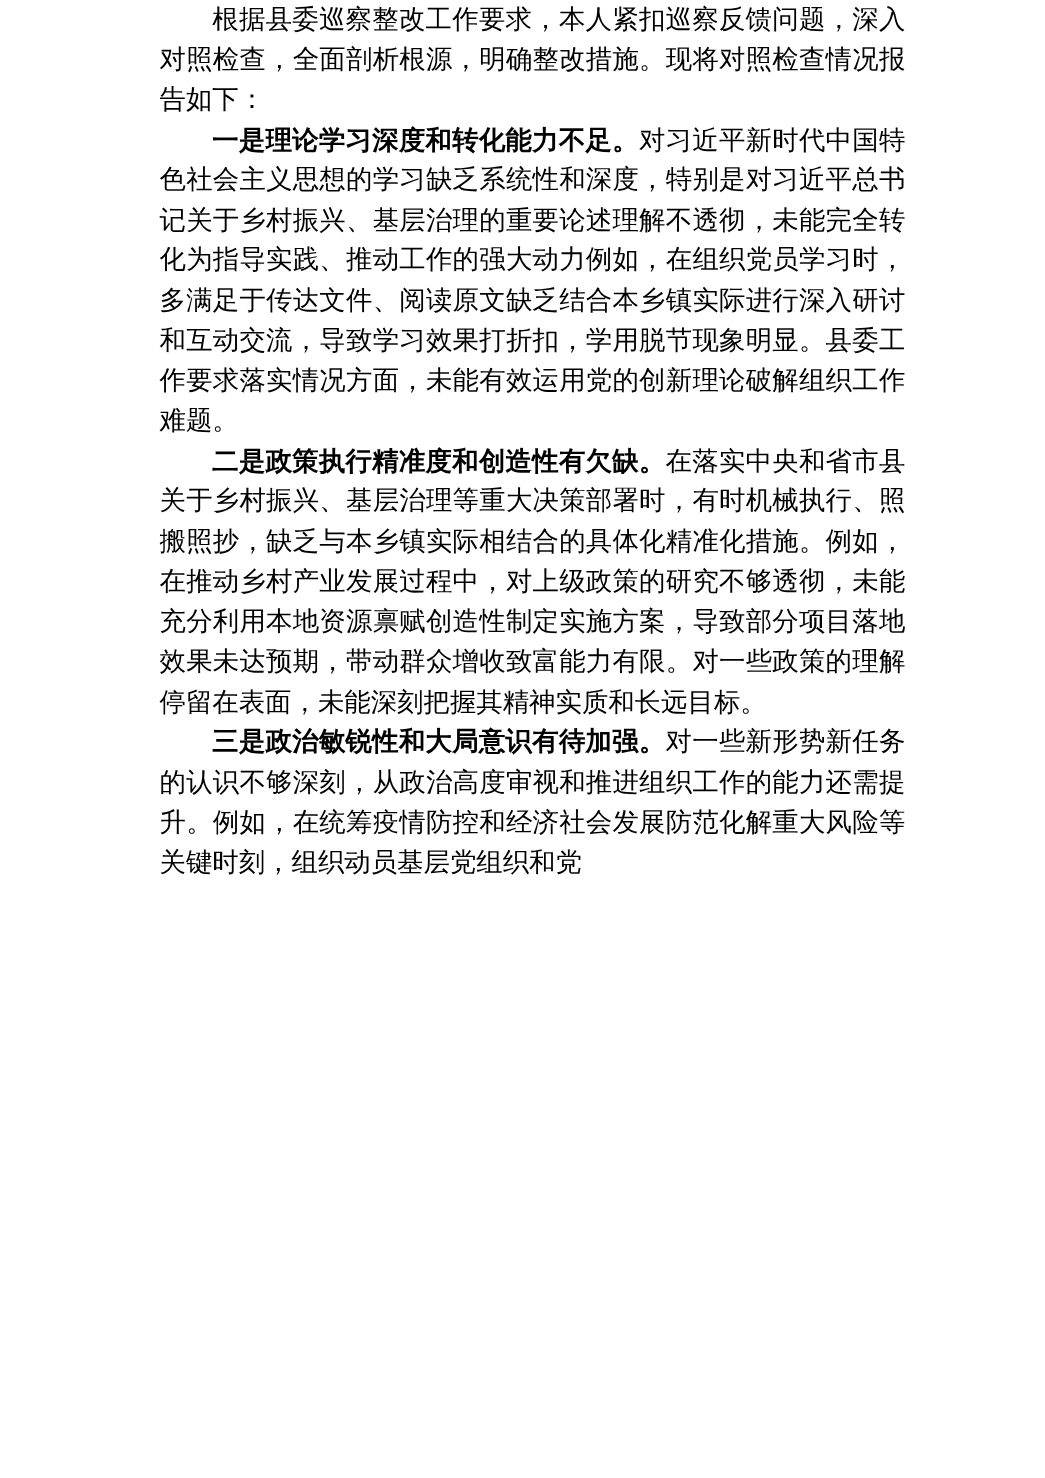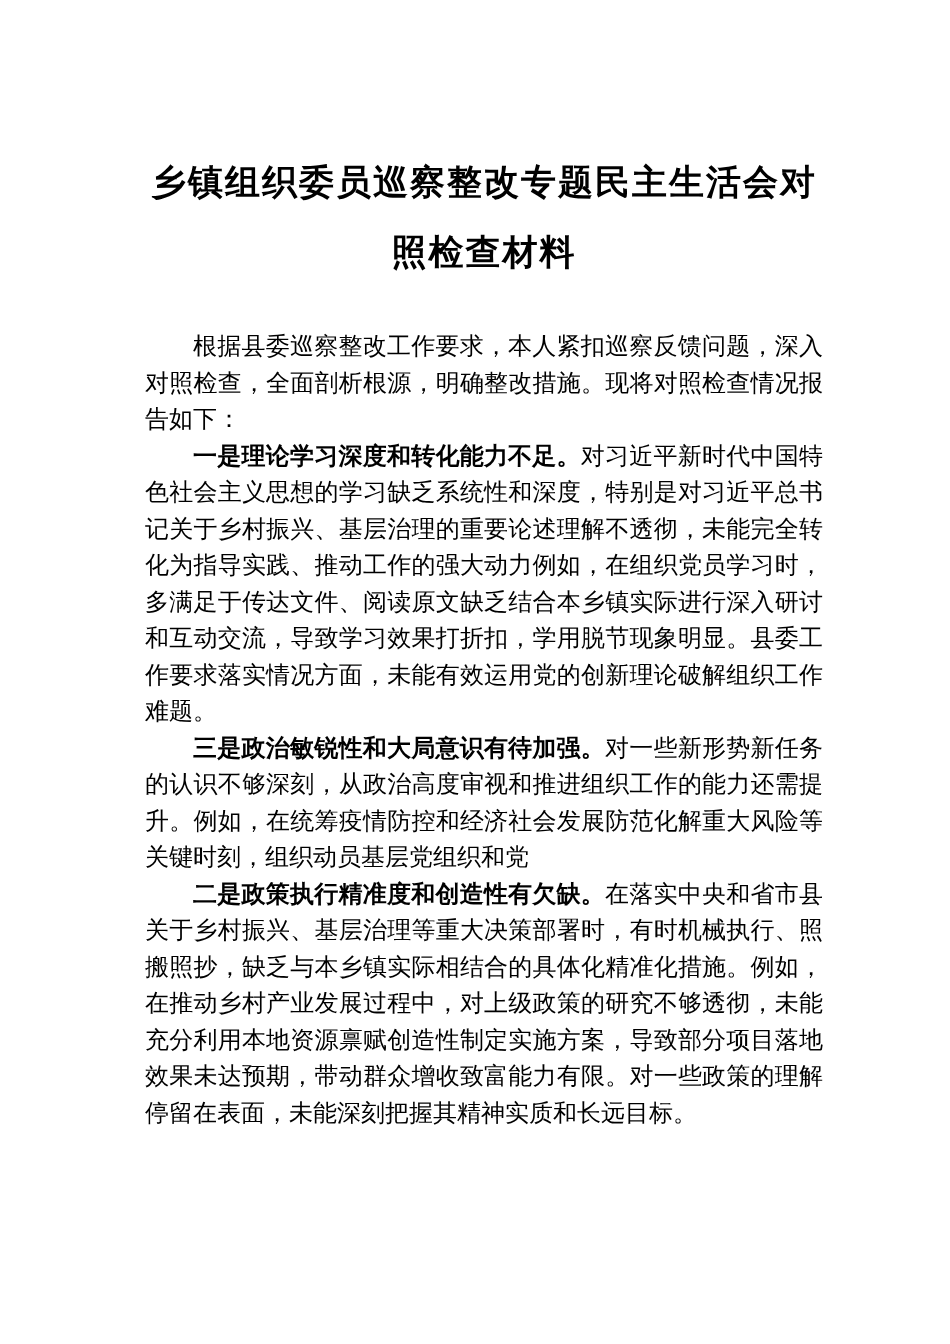--- a/index.html
+++ b/index.html
@@ -36,33 +36,32 @@
     }
     .lead-bold {
       font-weight: bold;
     }
   </style>
 </head>
 <body>
 
 <div class="page">
 
-  <h1 class="doc-title">乡镇组织委员巡察整改专题民主生活会对照检查材料</h1>
 
   <p class="para">
     <span>根据县委巡察整改工作要求，本人紧扣巡察反馈问题，深入对照检查，全面剖析根源，明确整改措施。现将对照检查情况报告如下：</span>
   </p>
 
 
 
   <p class="para">
     <span class="lead-bold">一是理论学习深度和转化能力不足。</span><span>对习近平新时代中国特色社会主义思想的学习缺乏系统性和深度，特别是对习近平总书记关于乡村振兴、基层治理的重要论述理解不透彻，未能完全转化为指导实践、推动工作的强大动力例如，在组织党员学习时，多满足于传达文件、阅读原文缺乏结合本乡镇实际进行深入研讨和互动交流，导致学习效果打折扣，学用脱节现象明显。县委工作要求落实情况方面，未能有效运用党的创新理论破解组织工作难题。</span>
   </p>
 
   <p class="para">
-    <span class="lead-bold">三是政治敏锐性和大局意识有待加强。</span><span>对一些新形势新任务的认识不够深刻，从政治高度审视和推进组织工作的能力还需提升。例如，在统筹疫情防控和经济社会发展防范化解重大风险等关键时刻，组织动员基层党组织和党</span>
+    <span class="lead-bold">二是政策执行精准度和创造性有欠缺。</span><span>在落实中央和省市县关于乡村振兴、基层治理等重大决策部署时，有时机械执行、照搬照抄，缺乏与本乡镇实际相结合的具体化精准化措施。例如，在推动乡村产业发展过程中，对上级政策的研究不够透彻，未能充分利用本地资源禀赋创造性制定实施方案，导致部分项目落地效果未达预期，带动群众增收致富能力有限。对一些政策的理解停留在表面，未能深刻把握其精神实质和长远目标。</span>
   </p>
 
   <p class="para">
-    <span class="lead-bold">二是政策执行精准度和创造性有欠缺。</span><span>在落实中央和省市县关于乡村振兴、基层治理等重大决策部署时，有时机械执行、照搬照抄，缺乏与本乡镇实际相结合的具体化精准化措施。例如，在推动乡村产业发展过程中，对上级政策的研究不够透彻，未能充分利用本地资源禀赋创造性制定实施方案，导致部分项目落地效果未达预期，带动群众增收致富能力有限。对一些政策的理解停留在表面，未能深刻把握其精神实质和长远目标。</span>
+    <span class="lead-bold">三是政治敏锐性和大局意识有待加强。</span><span>对一些新形势新任务的认识不够深刻，从政治高度审视和推进组织工作的能力还需提升。例如，在统筹疫情防控和经济社会发展防范化解重大风险等关键时刻，组织动员基层党组织和党</span>
   </p>
 
 </div>
 
 </body></html>

